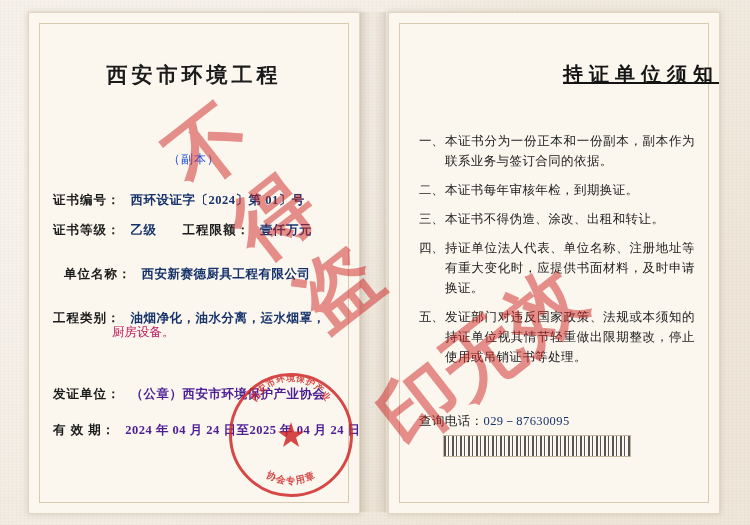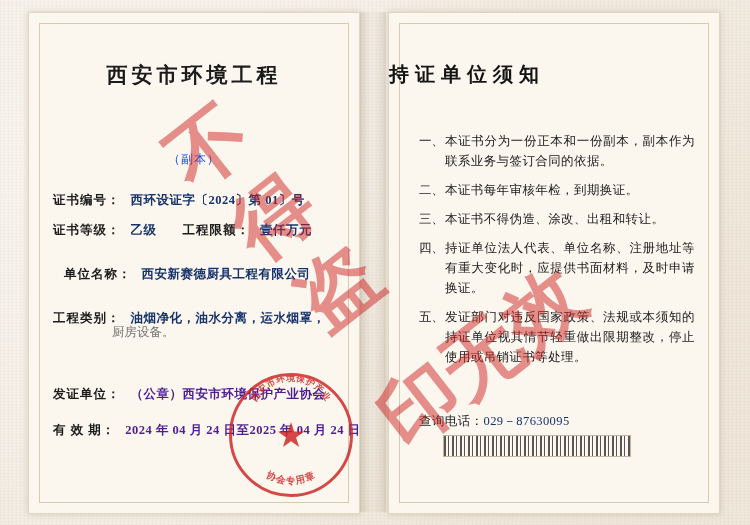--- a/index.html
+++ b/index.html
@@ -107,45 +107,46 @@
     letter-spacing: 0.5px;
   }
   .field-value.blue {
     color: #16326b;
   }
   .field-sub {
     position: absolute;
     left: 83px;
     right: 18px;
     font-size: 12.5px;
-    color: #737373;
+    color: #be185d;
     line-height: 18px;
   }
 
   #row-number   { top: 178px; }
   #row-grade    { top: 208px; }
   #row-company  { top: 252px; margin-left: 11px; }
   #row-category { top: 290px; margin-top: 6px; }
   #row-category-2 { top: 310px; }
   #row-issuer   { top: 372px; }
   #row-validity { top: 408px; }
 
   .gap-s { display: inline-block; width: 10px; }
   .gap-m { display: inline-block; width: 26px; }
 
   
   .notice-title {
     position: absolute;
     left: 0; right: 0;
     top: 48px;
-    text-align: left;
+    text-align: right;
     font-size: 20px;
     font-weight: bold;
     color: #141414;
     letter-spacing: 6px;
+    text-decoration: underline;
   }
   .notice-list {
     position: absolute;
     left: 30px;
     right: 24px;
     top: 118px;
   }
   .notice-item {
     display: flex;
     font-size: 12.5px;

